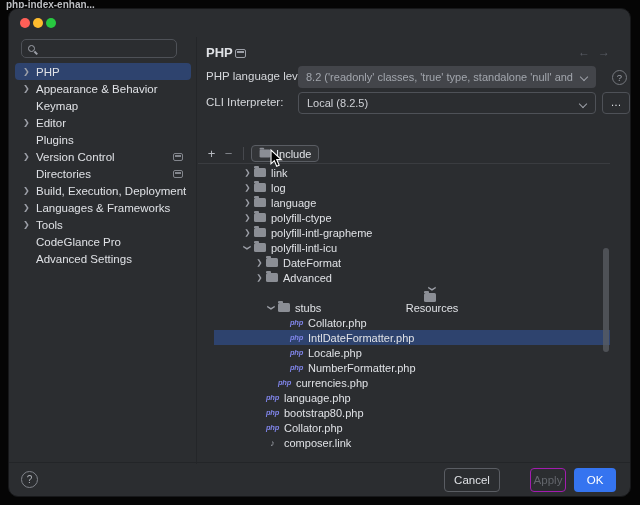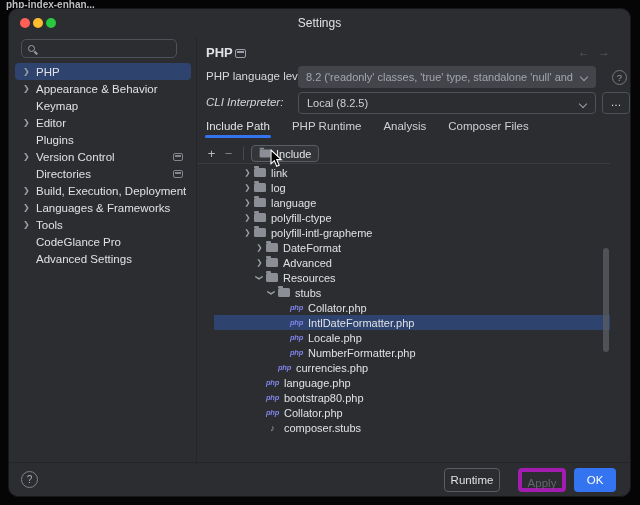--- a/index.html
+++ b/index.html
@@ -42,21 +42,21 @@
 
   
   .content { position:absolute; left:187px; top:28px; width:436px; height:427px; border-left:1px solid #242629; }
   .page-title { position:absolute; left:9px; top:8px; font-size:13px; font-weight:bold; color:#dfe1e5; }
   .title-icon { position:absolute; left:38px; top:12px; width:11px; height:9px; border:1px solid #9da0a8; border-radius:2px; }
   .title-icon::before { content:""; position:absolute; left:1px; right:1px; top:1px; height:2px; background:#9da0a8; }
   .nav-arrow { position:absolute; top:8px; font-size:12px; color:#5a5e66; }
   .nav-back { right:42px; } .nav-fwd { right:22px; }
 
   .form-label { position:absolute; left:9px; font-size:11.5px; color:#d5d7db; white-space:nowrap; }
-  .lbl-level { top:33px; } .lbl-cli { top:59px;font-style:italic; }
+  .lbl-level { top:33px; } .lbl-cli { top:59px; }
 
   .combo { position:absolute; left:101px; width:298px; height:22px; border-radius:4px; display:flex; align-items:center; padding:0 22px 0 8px; overflow:hidden; }
   .combo-level { top:29px; background:#43454a; color:#a2a6ad; font-size:11px; }
   .combo-cli   { top:55px; border:1px solid #4e5157; color:#cfd1d6; font-size:11px; }
   .combo-text { white-space:nowrap; overflow:hidden; }
   .combo-chev { position:absolute; right:9px; top:8px; width:6px; height:6px; border-right:1.5px solid #9da0a8; border-bottom:1.5px solid #9da0a8; transform:rotate(45deg); }
   .help-circle { position:absolute; left:415px; top:33px; width:15px; height:15px; border:1px solid #75787e; border-radius:50%; color:#9da0a8; font-size:9.5px; text-align:center; line-height:13px; }
   .more-btn { position:absolute; left:405px; top:55px; width:28px; height:22px; border:1px solid #4e5157; border-radius:4px; color:#dfe1e5; font-size:11px; text-align:center; line-height:18px; }
 
   .tabs { position:absolute; left:8px; top:82px; height:14px; display:flex; gap:20px; }
@@ -80,37 +80,36 @@
   .icon-folder.small { transform:scale(0.9); margin:0; }
   .icon-php { flex:none; width:15px; margin-right:4px; font-size:7.5px; font-style:italic; font-weight:bold; color:#7f84e8; text-align:center; letter-spacing:-0.2px; }
   .icon-note { flex:none; width:15px; margin-right:4px; font-size:9px; color:#9da0a8; text-align:center; }
   .scroll-thumb { position:absolute; right:1px; top:83px; width:6px; height:104px; background:#5b5e63; border-radius:3px; opacity:0.75; }
 
   
   .footer { position:absolute; left:0; bottom:0; width:100%; height:34px; border-top:1px solid #232528; }
   .help-btn { position:absolute; left:12px; top:8px; width:17px; height:17px; border:1px solid #80838a; border-radius:50%; color:#aeb1b7; font-size:10px; text-align:center; line-height:15px; }
   .btn { position:absolute; top:5px; height:24px; border-radius:4px; font-size:11.5px; text-align:center; line-height:22px; }
   .btn-cancel { right:130px; width:56px; border:1px solid #5a5d63; color:#dfe1e5; }
-  .btn-apply  { right:64px;  width:48px; border:4px solid #a21caf; color:#63666c; }
+  .btn-apply  { right:64px;  width:36px; border:1px solid #a21caf; color:#63666c; }
   .btn-ok     { right:14px;  width:42px; background:#3574f0; color:#ffffff; line-height:24px; }
 
   .cursor { position:absolute; left:270px; top:149px; z-index:50; }
 </style>
 </head>
 <body>
 
 <div class="backdrop-title">php-index-enhan...</div>
 
 <div class="dialog">
 
   <div class="titlebar">
     <span class="traffic t-red"></span>
     <span class="traffic t-yellow"></span>
     <span class="traffic t-green"></span>
-    <div class="win-title">Settings</div>
   </div>
 
   <div class="sidebar">
     <div class="search-box">
       <span class="search-icon"></span>
     </div>
     <div class="side-list">
         <div class="side-item selected">
           <span class="side-chev">❯</span>
           <span>PHP</span>
@@ -177,26 +176,20 @@
     </div>
     <div class="help-circle">?</div>
 
     <div class="form-label lbl-cli">CLI Interpreter:</div>
     <div class="combo combo-cli">
       <span class="combo-text">Local (8.2.5)</span>
       <span class="combo-chev"></span>
     </div>
     <div class="more-btn">…</div>
 
-    <div class="tabs">
-      <span class="tab selected">Include Path</span>
-      <span class="tab">PHP Runtime</span>
-      <span class="tab">Analysis</span>
-      <span class="tab">Composer Files</span>
-    </div>
 
     <div class="panel-toolbar">
       <span class="tb-icon">+</span>
       <span class="tb-icon dim">−</span>
       <span class="tb-sep"></span>
       <span class="excluded-btn">
         <span class="icon-folder small"></span>
         <span>Include</span>
       </span>
     </div>
@@ -221,31 +214,36 @@
         <div class="tree-row" style="padding-left: 28px;">
           <span class="tree-chev">❯</span>
           <span class="icon-folder"></span>
           <span>polyfill-ctype</span>
         </div>
         <div class="tree-row" style="padding-left: 28px;">
           <span class="tree-chev">❯</span>
           <span class="icon-folder"></span>
           <span>polyfill-intl-grapheme</span>
         </div>
+        <div class="tree-row" style="padding-left: 28px;">
+          <span class="tree-chev expanded">❯</span>
+          <span class="icon-folder"></span>
+          <span>polyfill-intl-icu</span>
+        </div>
         <div class="tree-row" style="padding-left: 40px;">
           <span class="tree-chev">❯</span>
           <span class="icon-folder"></span>
           <span>DateFormat</span>
         </div>
         <div class="tree-row" style="padding-left: 40px;">
           <span class="tree-chev">❯</span>
           <span class="icon-folder"></span>
           <span>Advanced</span>
         </div>
-        <div class="tree-row" style="padding-left: 40px;">
+        <div class="tree-row" style="padding-left: 40px; flex-direction: column;">
           <span class="tree-chev expanded">❯</span>
           <span class="icon-folder"></span>
           <span>Resources</span>
         </div>
         <div class="tree-row" style="padding-left: 52px;">
           <span class="tree-chev expanded">❯</span>
           <span class="icon-folder"></span>
           <span>stubs</span>
         </div>
         <div class="tree-row" style="padding-left: 64px;">
@@ -284,28 +282,28 @@
           <span>bootstrap80.php</span>
         </div>
         <div class="tree-row" style="padding-left: 40px;">
           <span class="tree-chev"></span>
           <span class="icon-php">php</span>
           <span>Collator.php</span>
         </div>
         <div class="tree-row" style="padding-left: 40px;">
           <span class="tree-chev"></span>
           <span class="icon-note">♪</span>
-          <span>composer.stubs</span>
+          <span>composer.link</span>
         </div>
       </div>
   </div>
 
   <div class="footer">
     <div class="help-btn">?</div>
-    <div class="btn btn-cancel">Runtime</div>
+    <div class="btn btn-cancel">Cancel</div>
     <div class="btn btn-apply">Apply</div>
     <div class="btn btn-ok">OK</div>
   </div>
 </div>
 
 <div class="cursor">
   <svg width="13" height="20" viewBox="0 0 13 20">
     <path d="M1,1 L1,14.8 L4.3,11.6 L6.7,17.3 L9.2,16.2 L6.8,10.6 L11.3,10.6 Z" fill="#000000" stroke="#ffffff" stroke-width="1.1"></path>
   </svg>
 </div>

